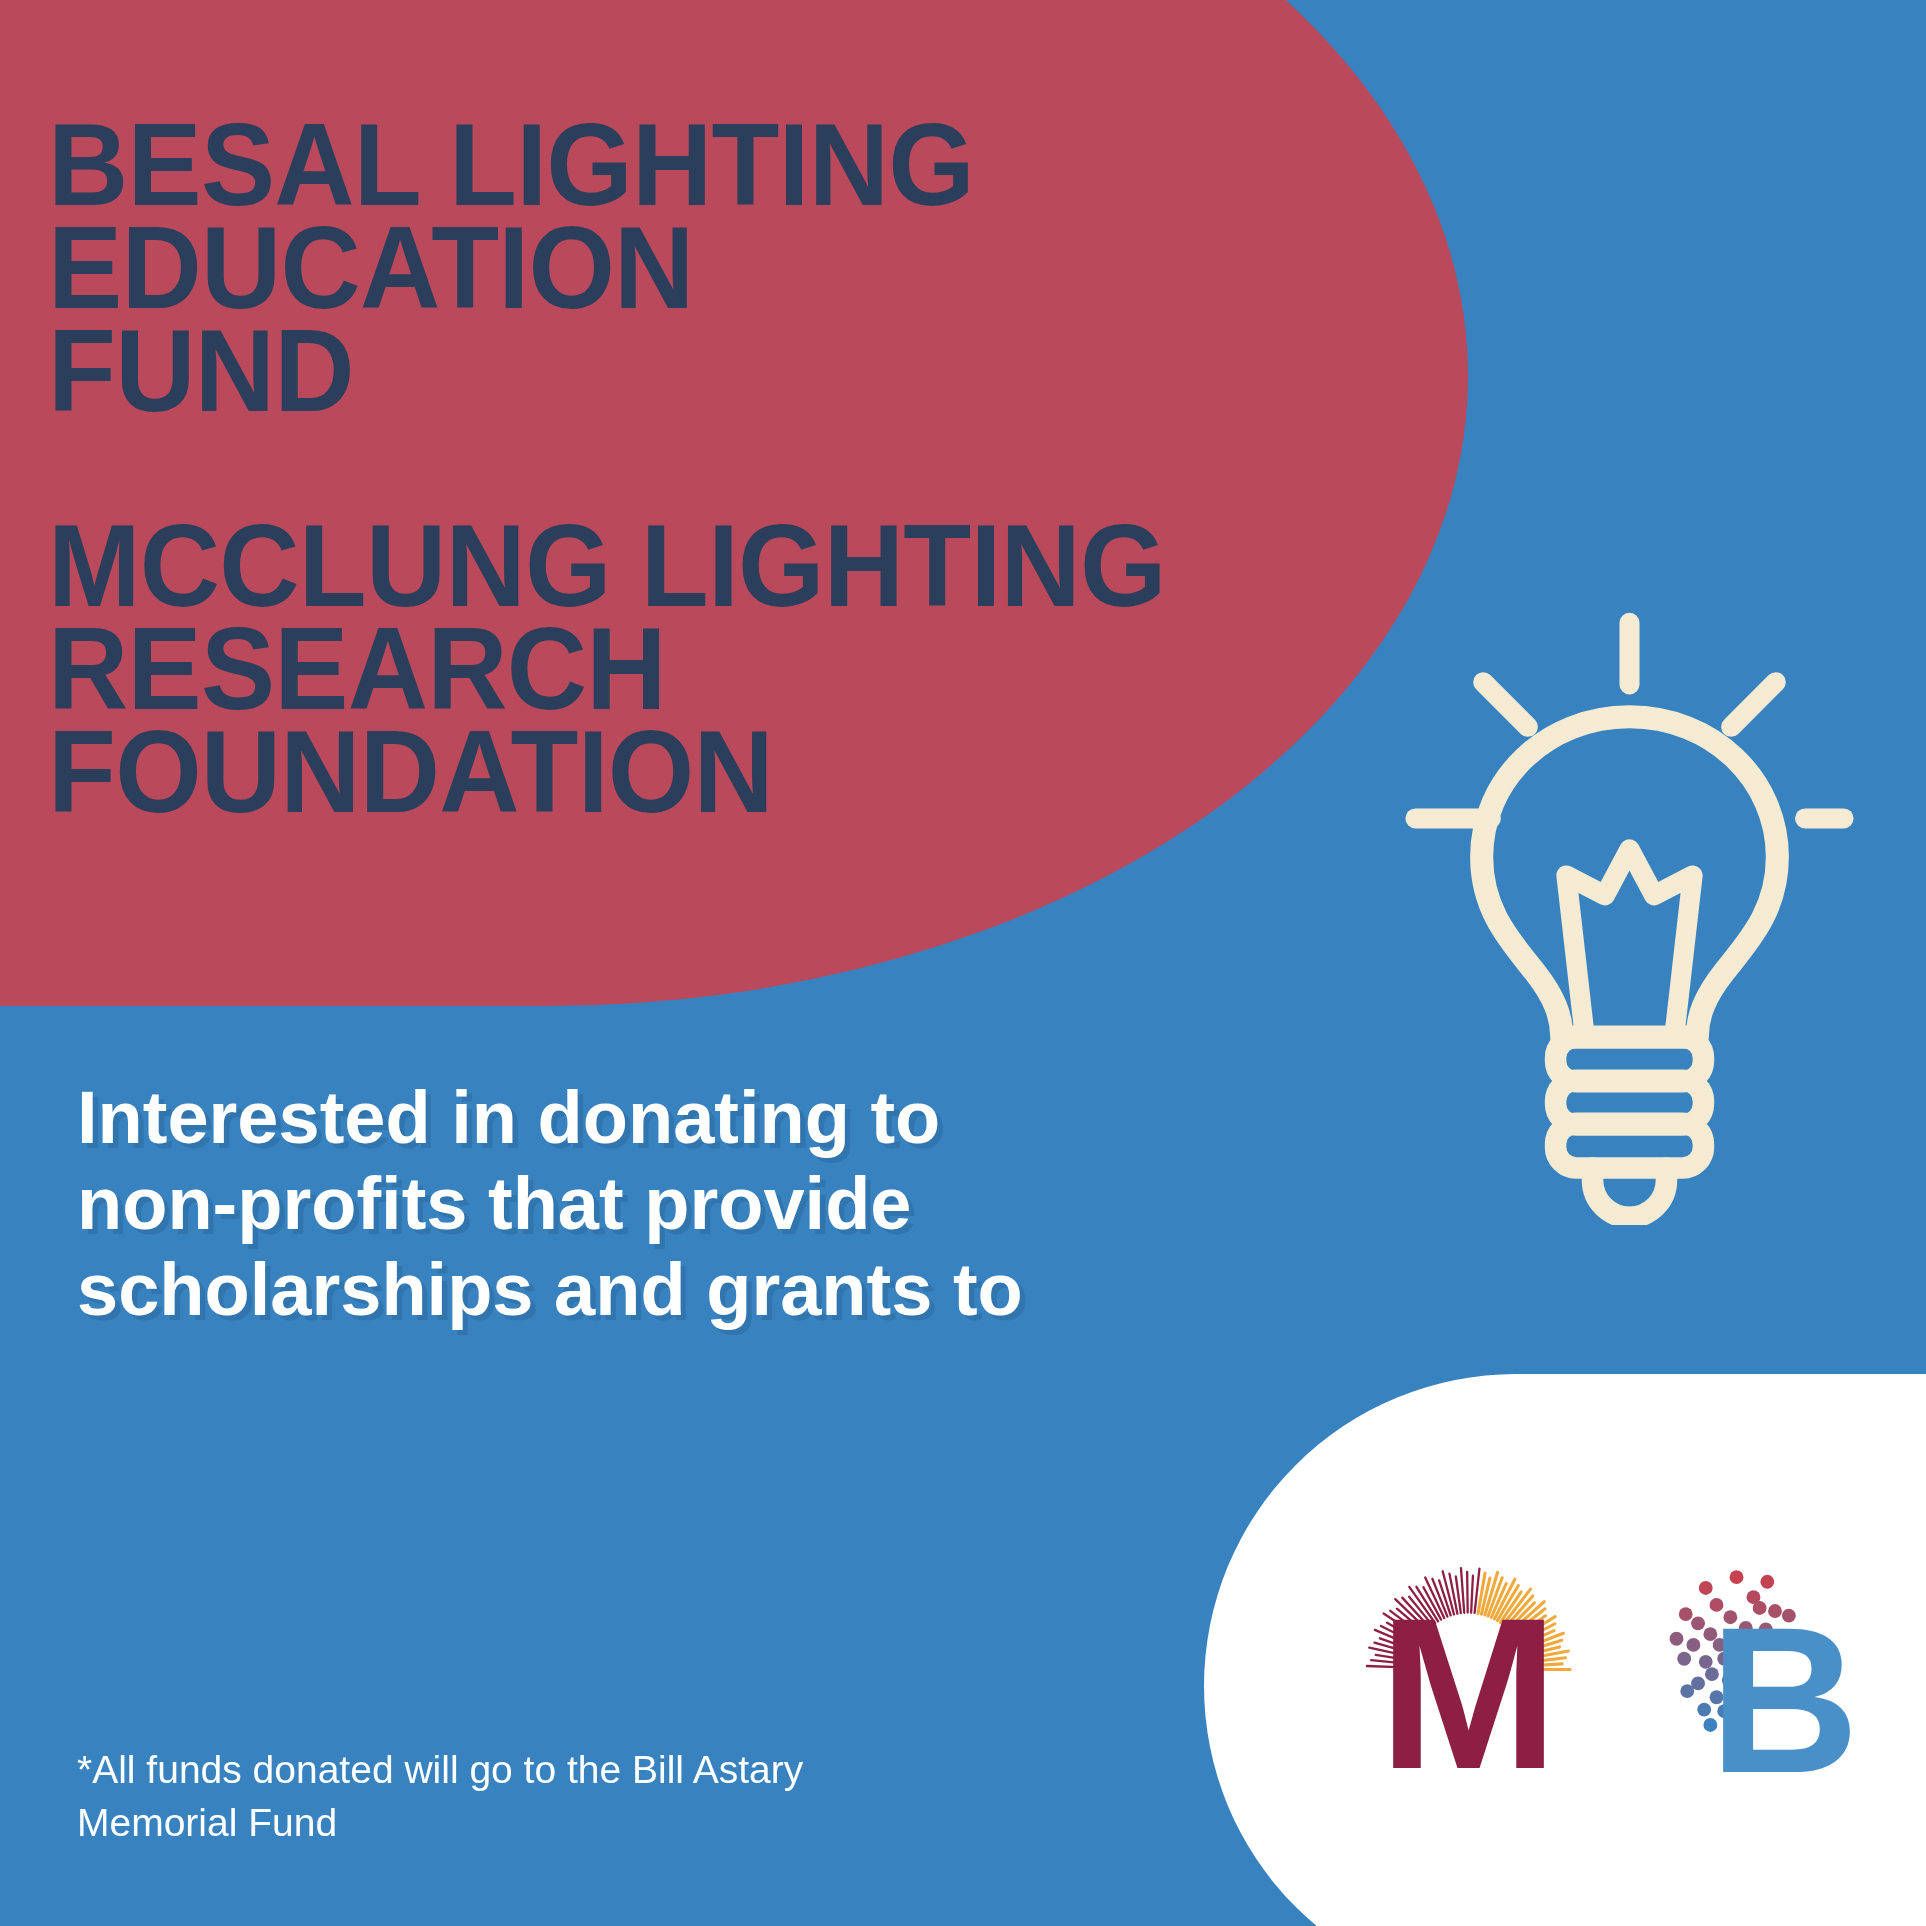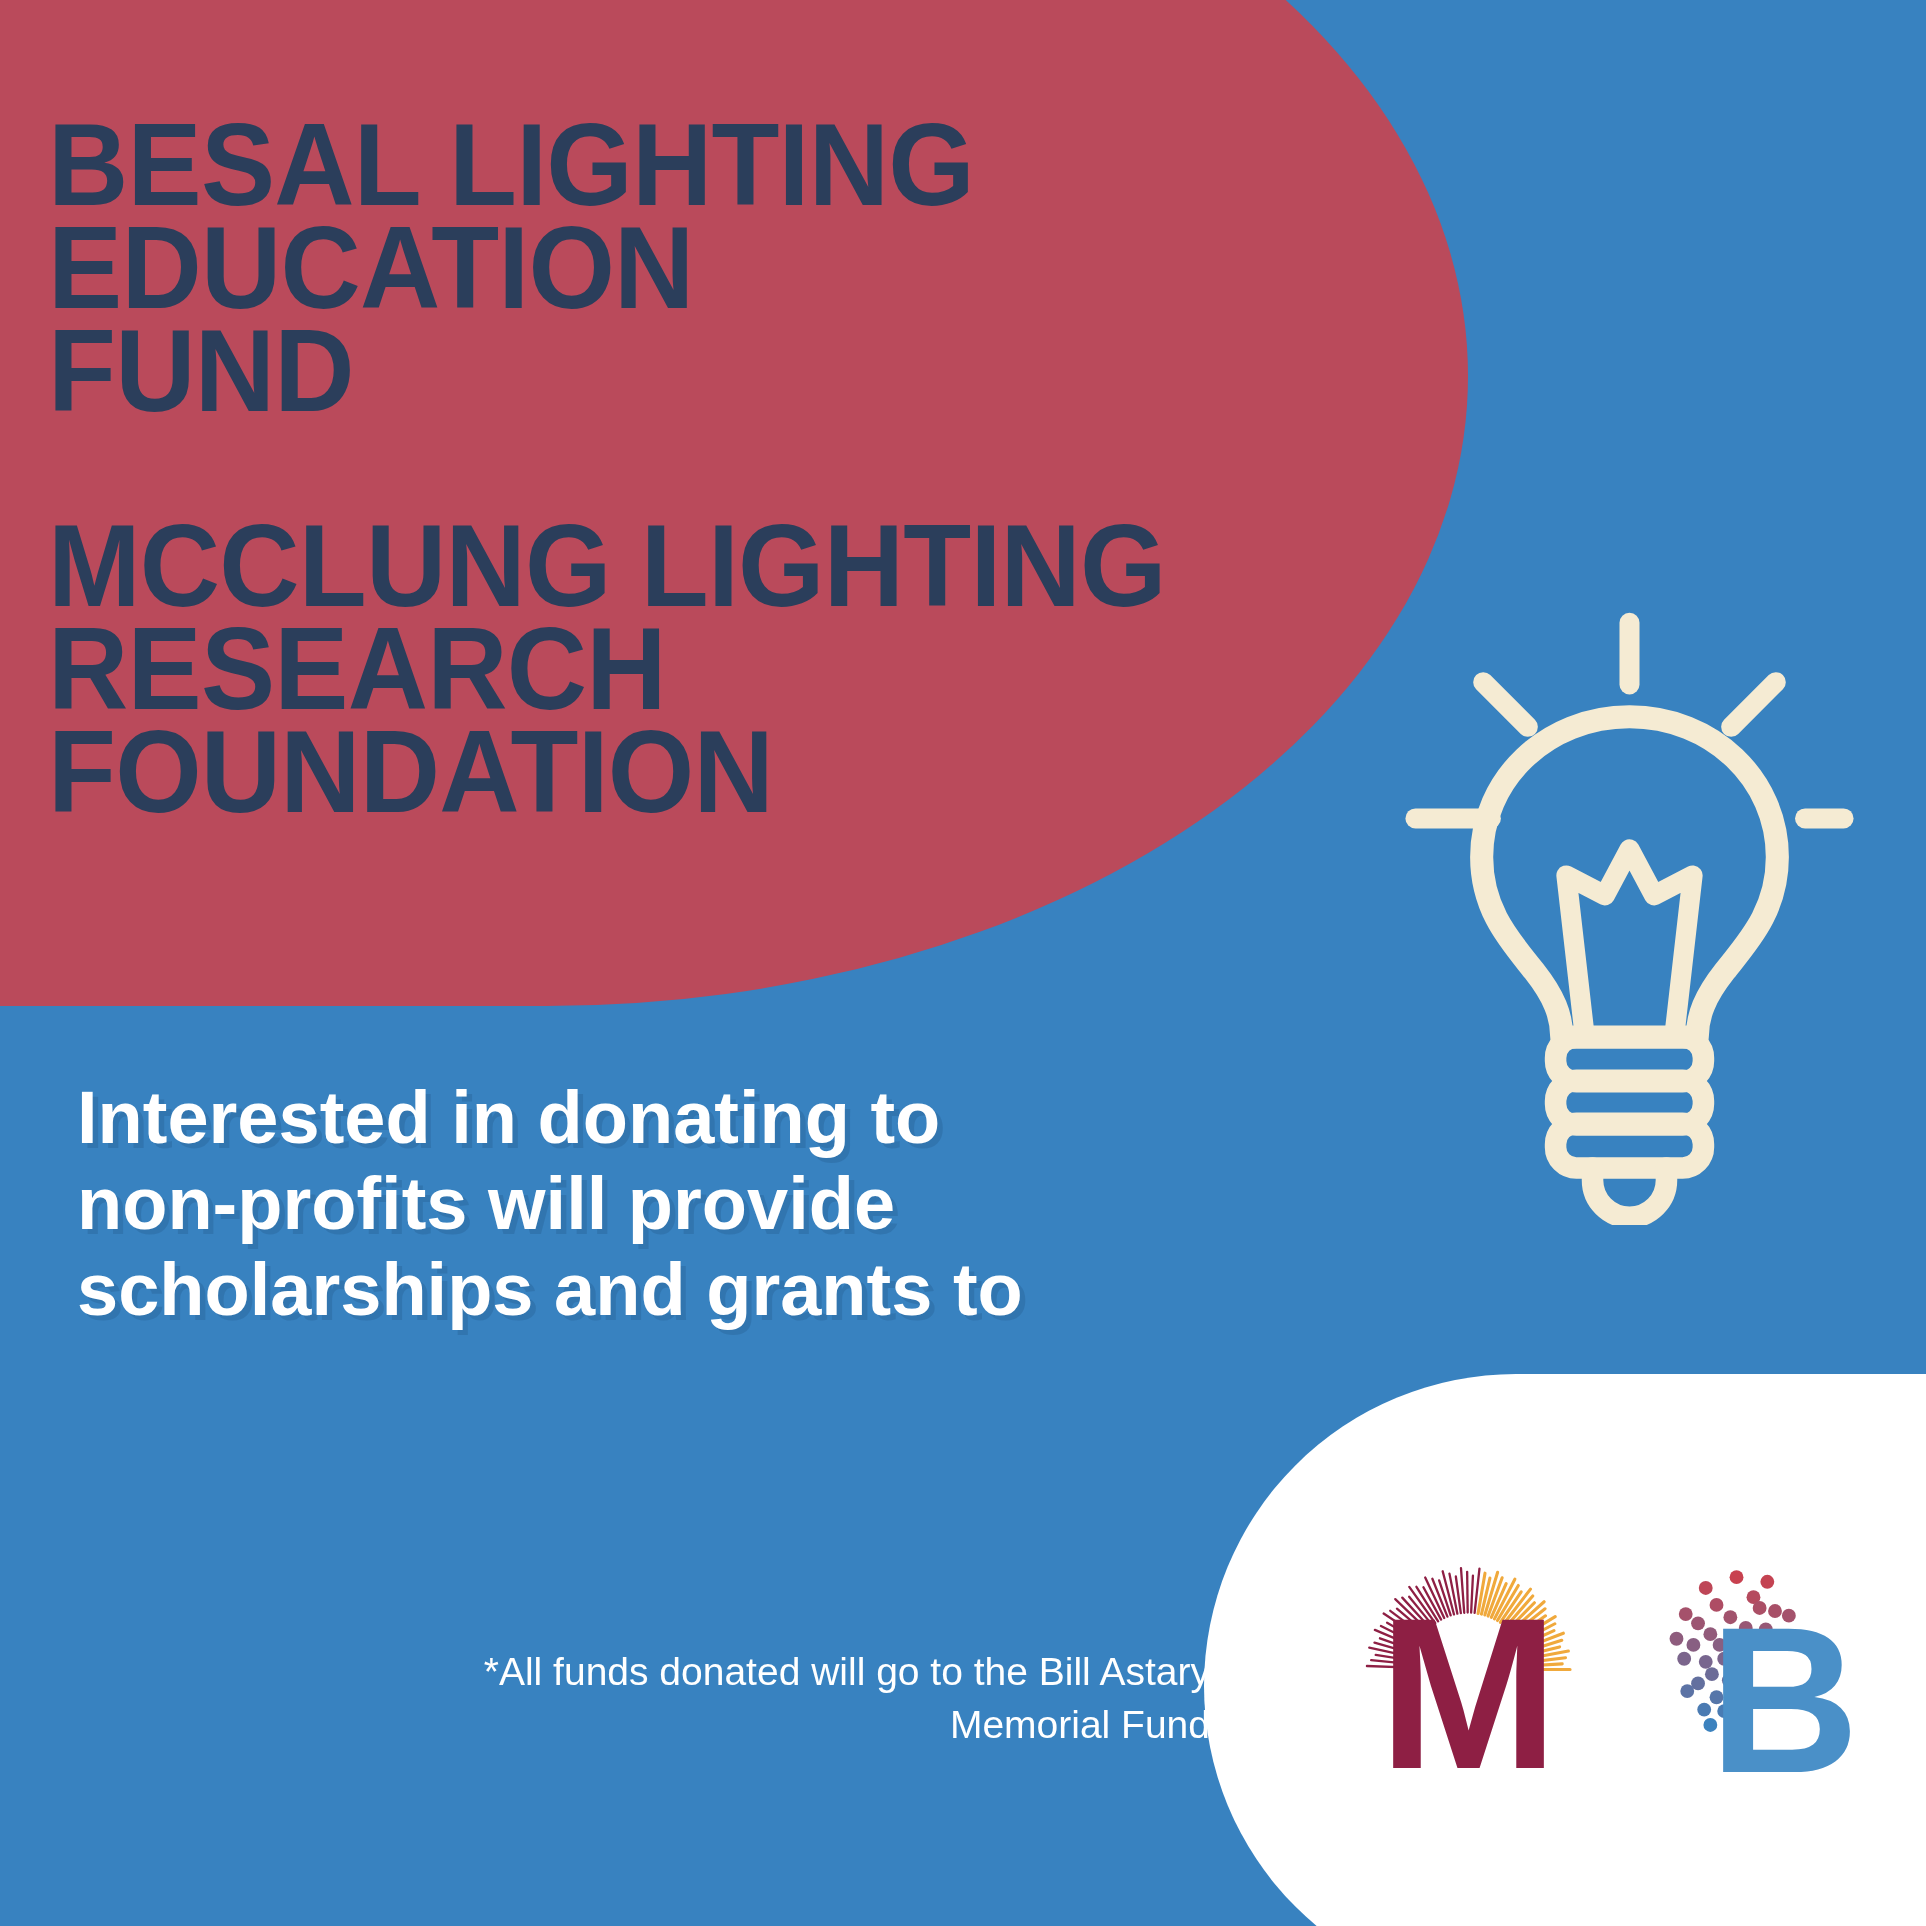--- a/index.html
+++ b/index.html
@@ -71,23 +71,23 @@
     font-weight: 700;
     font-size: 74px;
     line-height: 1.16;
     text-shadow: 5.4px 5.4px 0 rgba(20,60,100,0.18);
   }
   .body-copy .ln { display: block; }
 
   .footnote {
     position: absolute;
     left: 77px;
-    top: 1646px;
+    top: 1744px;
     width: 1133px;
-    text-align: right;
+    text-align: left;
     color: #ffffff;
     font-weight: 400;
     font-size: 39px;
     line-height: 1.35;
   }
   .footnote .ln { display: block; }
 
   
   .bulb {
     position: absolute;
@@ -163,21 +163,21 @@
         <rect x="224" y="612" width="192" height="58" rx="27" stroke-width="28"></rect>
         <rect x="224" y="668" width="192" height="58" rx="27" stroke-width="28"></rect>
 
         <path d="M272 726 L272 742 A48 48 0 0 0 368 742 L368 726" stroke-width="28"></path>
       </g>
     </svg>
   </div>
 
   <div class="body-copy">
     <span class="ln">Interested in donating to</span>
-    <span class="ln">non-profits will provide</span>
+    <span class="ln">non-profits that provide</span>
     <span class="ln">scholarships and grants to</span>
   </div>
 
   <div class="footnote">
     <span class="ln">*All funds donated will go to the Bill Astary</span>
     <span class="ln">Memorial Fund</span>
   </div>
 
   <div class="white-pill"></div>
 

